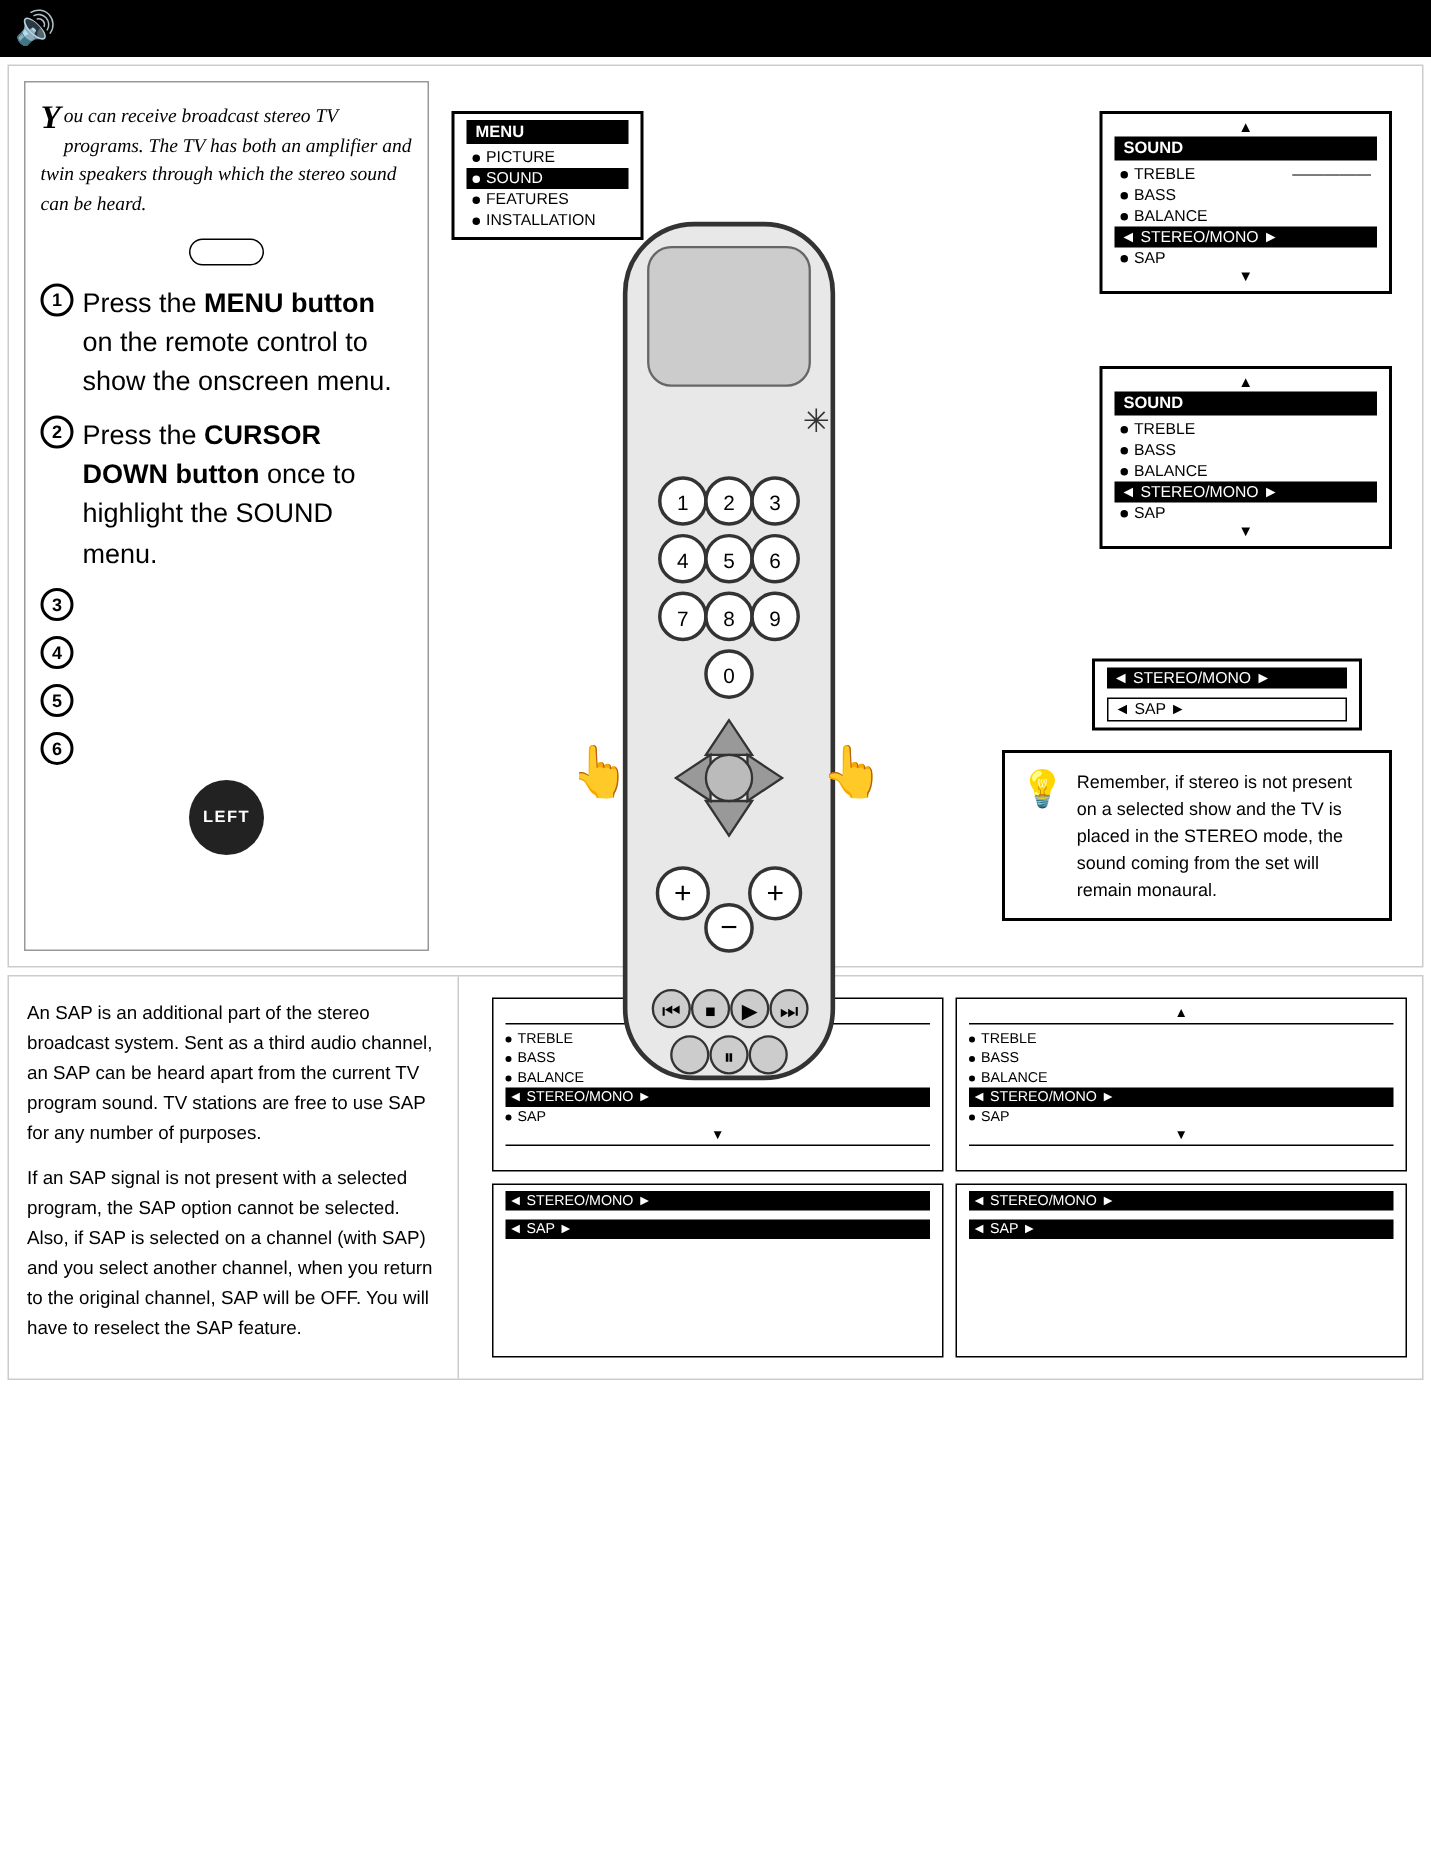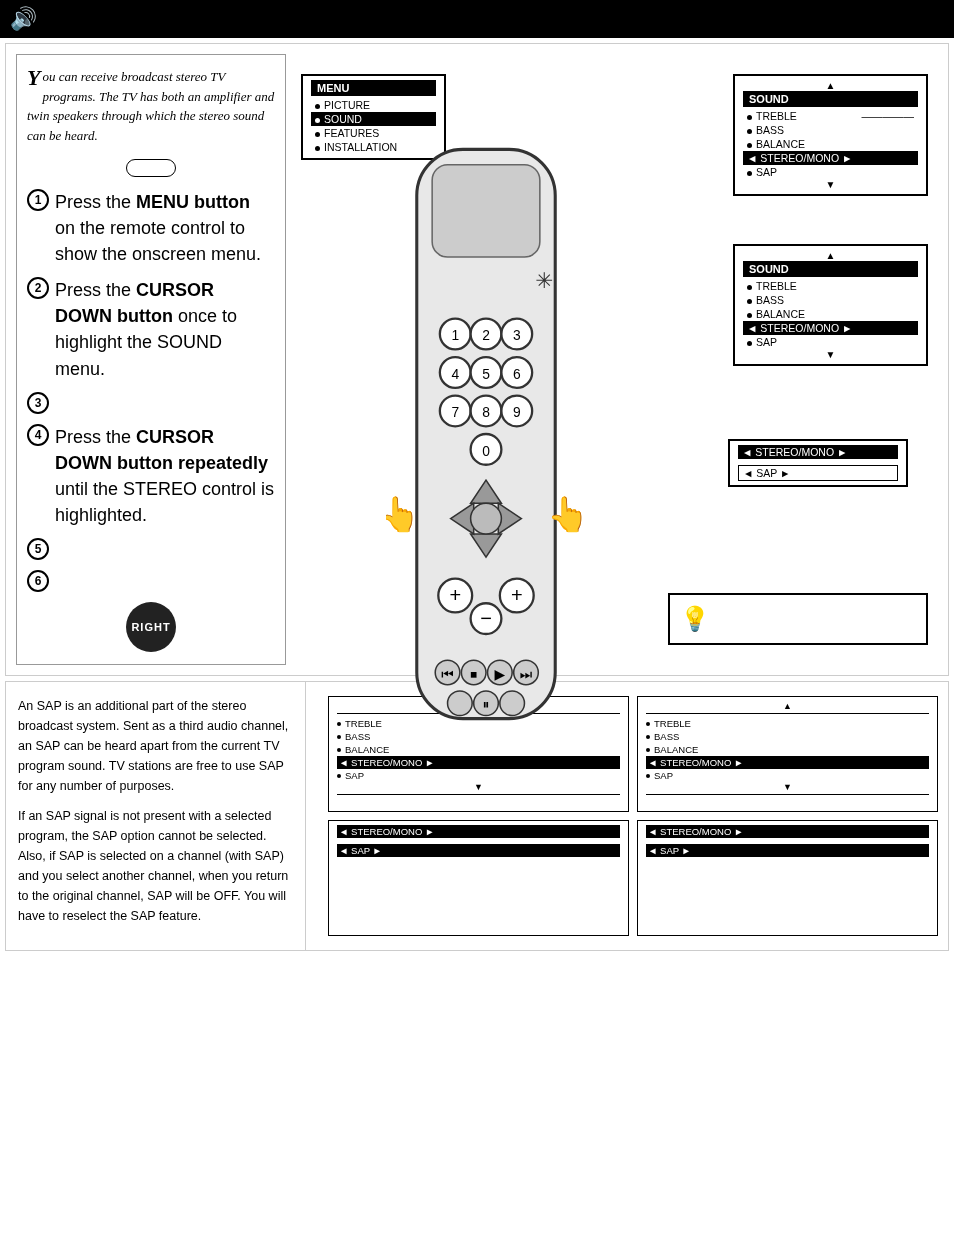--- a/index.html
+++ b/index.html
@@ -301,39 +301,36 @@
         Press the <strong>CURSOR DOWN button</strong> once to highlight the SOUND menu.
       </div>
     </div>
 
     <div class="step">
       <div class="step-circle">3</div>
     </div>
 
     <div class="step">
       <div class="step-circle">4</div>
-      <div class="step-text">
-        Press the <strong>CURSOR DOWN button repeatedly</strong> until the STEREO control is highlighted.
-      </div>
     </div>
 
     <div class="step">
       <div class="step-circle">5</div>
     </div>
 
     <div class="step">
       <div class="step-circle">6</div>
     </div>
 
-    <div class="stop-badge">RIGHT</div>
+    <div class="stop-badge">LEFT</div>
   </div>
 
   <div class="diagram-area">
 
-    <div class="menu-box menu-main" style="top:20px; left:5px; width:145px;">
+    <div class="menu-box menu-main" style="top:20px; left:5px; width:128px;">
       <div class="menu-title">MENU</div>
       <div class="menu-item"><span class="menu-dot"></span>PICTURE</div>
       <div class="menu-item selected"><span class="menu-dot" style="background:#fff"></span>SOUND</div>
       <div class="menu-item"><span class="menu-dot"></span>FEATURES</div>
       <div class="menu-item"><span class="menu-dot"></span>INSTALLATION</div>
     </div>
 
     <div class="menu-box menu-sound" style="top:20px; right:10px; width:195px;">
       <div class="menu-arrow-up">▲</div>
       <div class="menu-title">SOUND</div>
@@ -419,20 +416,21 @@
 
         <text x="-5" y="255" font-size="22" fill="#333">👆</text>
         <text x="105" y="255" font-size="22" fill="#333">👆</text>
 
         <text x="97" y="100" font-size="14" fill="#333">✳</text>
       </svg>
     </div>
 
     <div class="tip-box">
       <span class="tip-bulb">💡</span>
+      <p class="tip-text">Remember, if stereo is not present on a selected show and the TV is placed in the STEREO mode, the sound coming from the set will remain monaural.</p>
     </div>
 
   </div>
 </div>
 
 <div class="bottom-section">
 
   <div class="bottom-left-text">
     <p>An SAP is an additional part of the stereo broadcast system.  Sent as a third audio channel, an SAP can be heard apart from the current TV program sound.  TV stations are free to use SAP for any number of purposes.</p>
     <p>If an SAP signal is not present with a selected program, the SAP option cannot be selected.  Also, if SAP is selected on a channel (with SAP) and you select another channel, when you return to the original channel, SAP will be OFF.  You will have to reselect the SAP feature.</p>

